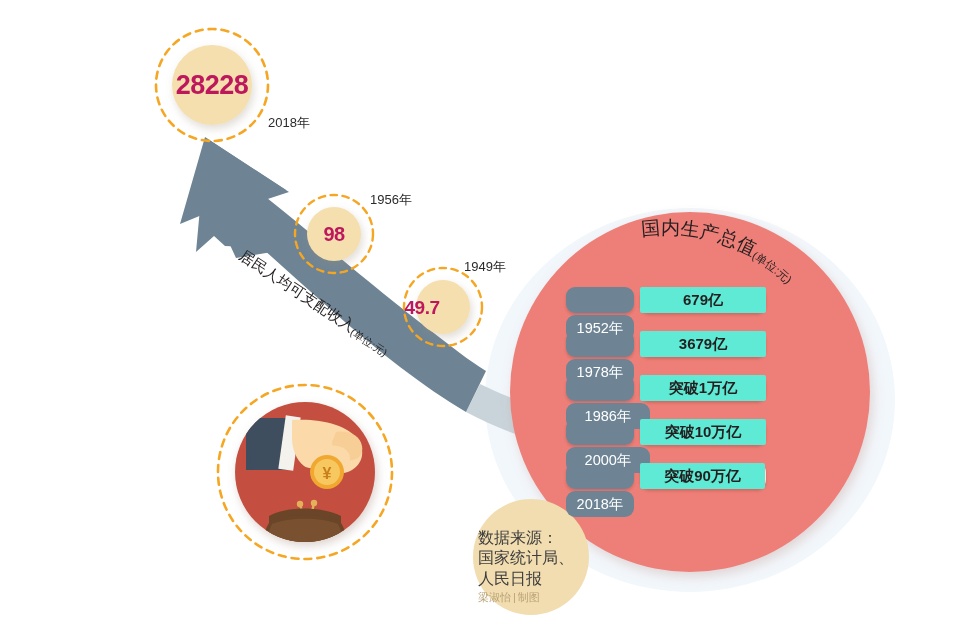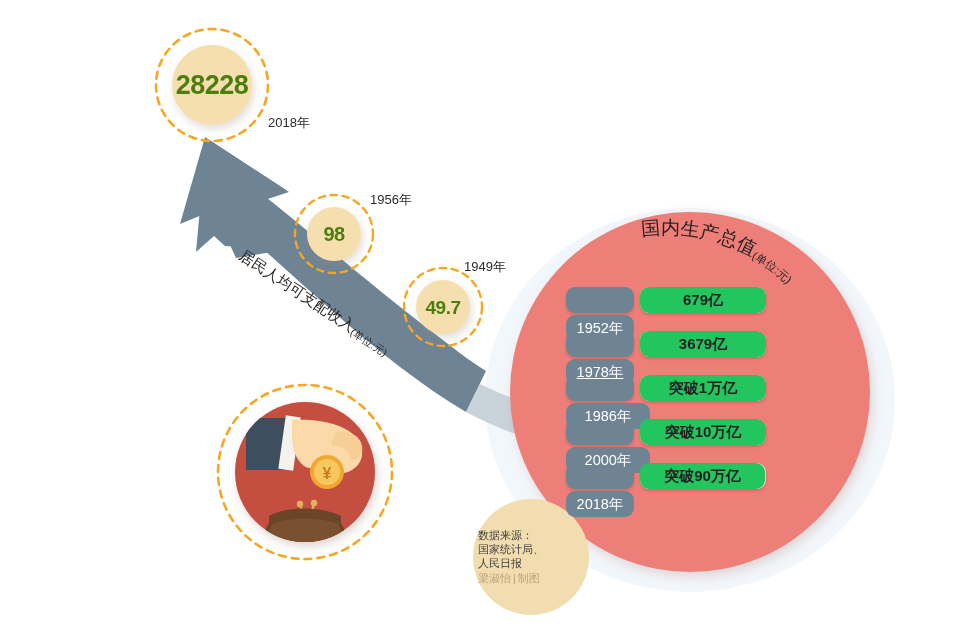--- a/index.html
+++ b/index.html
@@ -32,21 +32,21 @@
   .layer {
     position: absolute;
     left: 0; top: 0;
     width: 960px; height: 640px;
     pointer-events: none;
   }
   .layer > * { pointer-events: auto; }
 
   .bubble-num {
     position: absolute;
-    color: #4d7c0f;
+    color: #be185d;
     font-weight: bold;
     white-space: nowrap;
     transform: translate(-50%, -50%);
     letter-spacing: -0.5px;
   }
   .bubble-year {
     position: absolute;
     color: #2b2b2b;
     font-size: 13px;
     white-space: nowrap;
@@ -60,41 +60,41 @@
     border-radius: 9px;
     font-size: 14.5px;
     height: 26px;
     line-height: 26px;
     text-align: center;
     white-space: nowrap;
     margin-top: 28px;
   }
   .row-val {
     position: absolute;
-    background: #22c55e;
+    background: #5eead4;
     color: #231f20;
-    border-radius: 9px;
+    border-radius: 2px;
     font-size: 15px;
     font-weight: bold;
     height: 26px;
     line-height: 26px;
     text-align: center;
     white-space: nowrap;
   }
 
   .source-box {
     position: absolute;
     left: 478px;
     top: 528px;
     width: 108px;
     text-align: left;
     line-height: 1.28;
   }
   .source-line {
-    font-size: 11px;
+    font-size: 16px;
     color: #3d3d3d;
     white-space: nowrap;
   }
   .source-credit {
     font-size: 11px;
     color: #B9A377;
     white-space: nowrap;
     margin-top: 1px;
   }
   .credit-sep { padding: 0 2px; }
@@ -252,27 +252,27 @@
   </svg>
 
   <div class="layer">
 
     <div class="bubble-num" style="left:212px; top:85px; font-size:27px;">28228</div>
     <div class="bubble-year" style="left:268px; top:123px;">2018年</div>
 
     <div class="bubble-num" style="left:334px; top:234px; font-size:20px;">98</div>
     <div class="bubble-year" style="left:370px; top:200px;">1956年</div>
 
-    <div class="bubble-num" style="left:443px; top:308px; font-size:19px;">49.7</div>
+    <div class="bubble-num" style="left:422px; top:308px; font-size:19px;">49.7</div>
     <div class="bubble-year" style="left:464px; top:267px;">1949年</div>
 
     <div class="row-year" style="left:566px; top:287px; width:68px;">1952年</div>
     <div class="row-val" style="left:640px; top:287px; width:126px;">679亿</div>
 
-    <div class="row-year" style="left:566px; top:331px; width:68px;text-decoration:underline;">1978年</div>
+    <div class="row-year" style="left:566px; top:331px; width:68px;">1978年</div>
     <div class="row-val" style="left:640px; top:331px; width:126px;">3679亿</div>
 
     <div class="row-year" style="left:566px; top:375px; width:84px;">1986年</div>
     <div class="row-val" style="left:640px; top:375px; width:126px;">突破1万亿</div>
 
     <div class="row-year" style="left:566px; top:419px; width:84px;">2000年</div>
     <div class="row-val" style="left:640px; top:419px; width:126px;">突破10万亿</div>
 
     <div class="row-year" style="left:566px; top:463px; width:68px;">2018年</div>
     <div class="row-val" style="left:640px; top:463px; width:125px;">突破90万亿</div>

